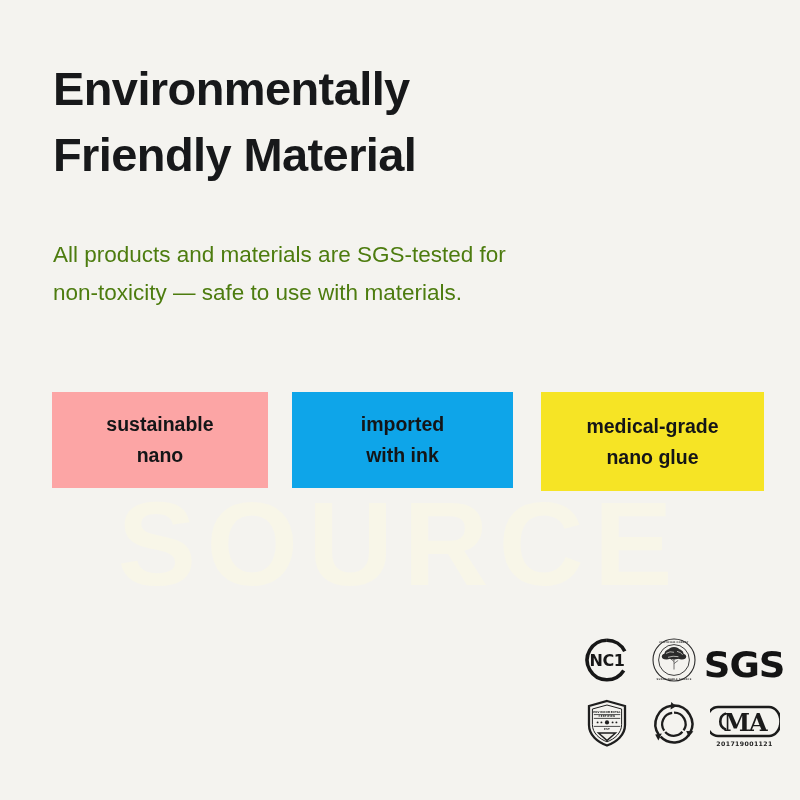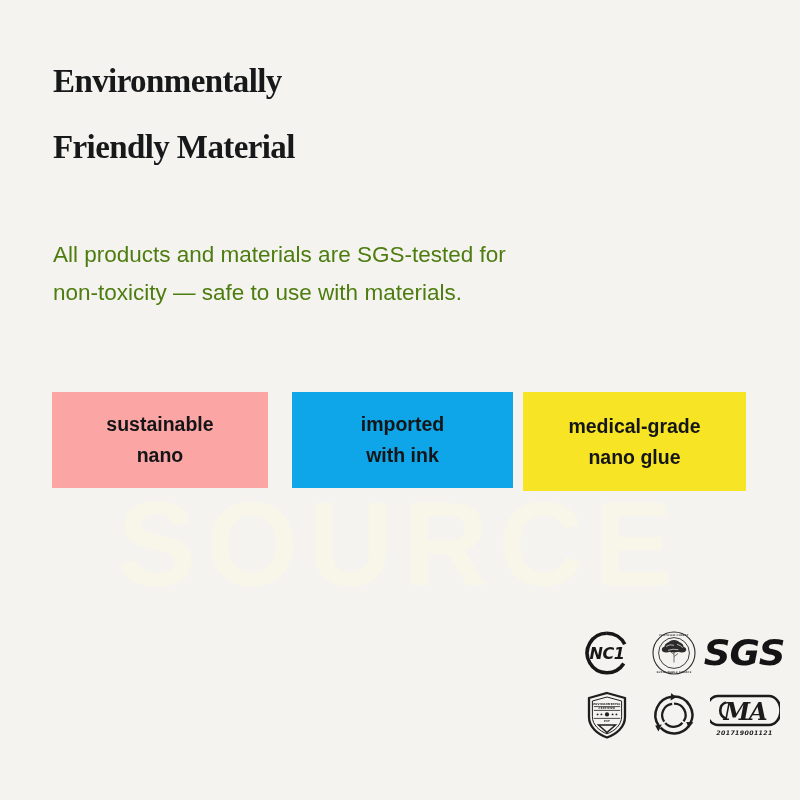--- a/index.html
+++ b/index.html
@@ -41,25 +41,25 @@
     text-align: center;
     white-space: nowrap;
     user-select: none;
     pointer-events: none;
   }
 
   
   .headline {
     position: absolute;
     left: 53px;
-    top: 48px;
+    top: 56px;
     width: 680px;
-    font-family: Liberation Serif, serif;
-    font-weight: 700;
-    font-size: 33px;
+    font-family: Liberation Sans, sans-serif;
+    font-weight: 700;
+    font-size: 47px;
     line-height: 66px;
     letter-spacing: -0.6px;
     color: #17181a;
   }
   .headline .ln { display: block; }
 
   
   .subtitle {
     position: absolute;
     left: 53px;
@@ -89,21 +89,21 @@
     justify-content: center;
     text-align: center;
     font-family: "Liberation Sans", sans-serif;
     font-weight: 700;
     font-size: 19.5px;
     line-height: 31px;
     color: #141517;
   }
   .chip-0 { left: 0px;   width: 216px; height: 96px; background: #f65c56; }
   .chip-1 { left: 240px; width: 221px; height: 96px; background: #7aeeae; }
-  .chip-2 { left: 471px; width: 223px; height: 99px; background: #f6e425; }
+  .chip-2 { left: 489px; width: 223px; height: 99px; background: #f6e425; }
   .chip .lbl { display: block; }
 
   
   .certs {
     position: absolute;
     left: 574px;
     top: 623px;
     width: 208px;
     height: 124px;
     display: grid;
@@ -111,23 +111,22 @@
     grid-template-rows: 60px 64px;
     align-items: center;
     justify-items: center;
   }
   .cert {
     width: 100%;
     height: 100%;
     display: flex;
     flex-direction: column;
     align-items: center;
-    justify-content: center;
+    justify-content: flex-end;
     color: #1b1b1b;
-    font-style: italic;
   }
   .cert svg { display: block; }
   .cert-caption {
     font-family: "DejaVu Sans", sans-serif;
     font-weight: 700;
     font-size: 6.2px;
     letter-spacing: 0.4px;
     color: #232323;
     margin-top: 1px;
     white-space: nowrap;

